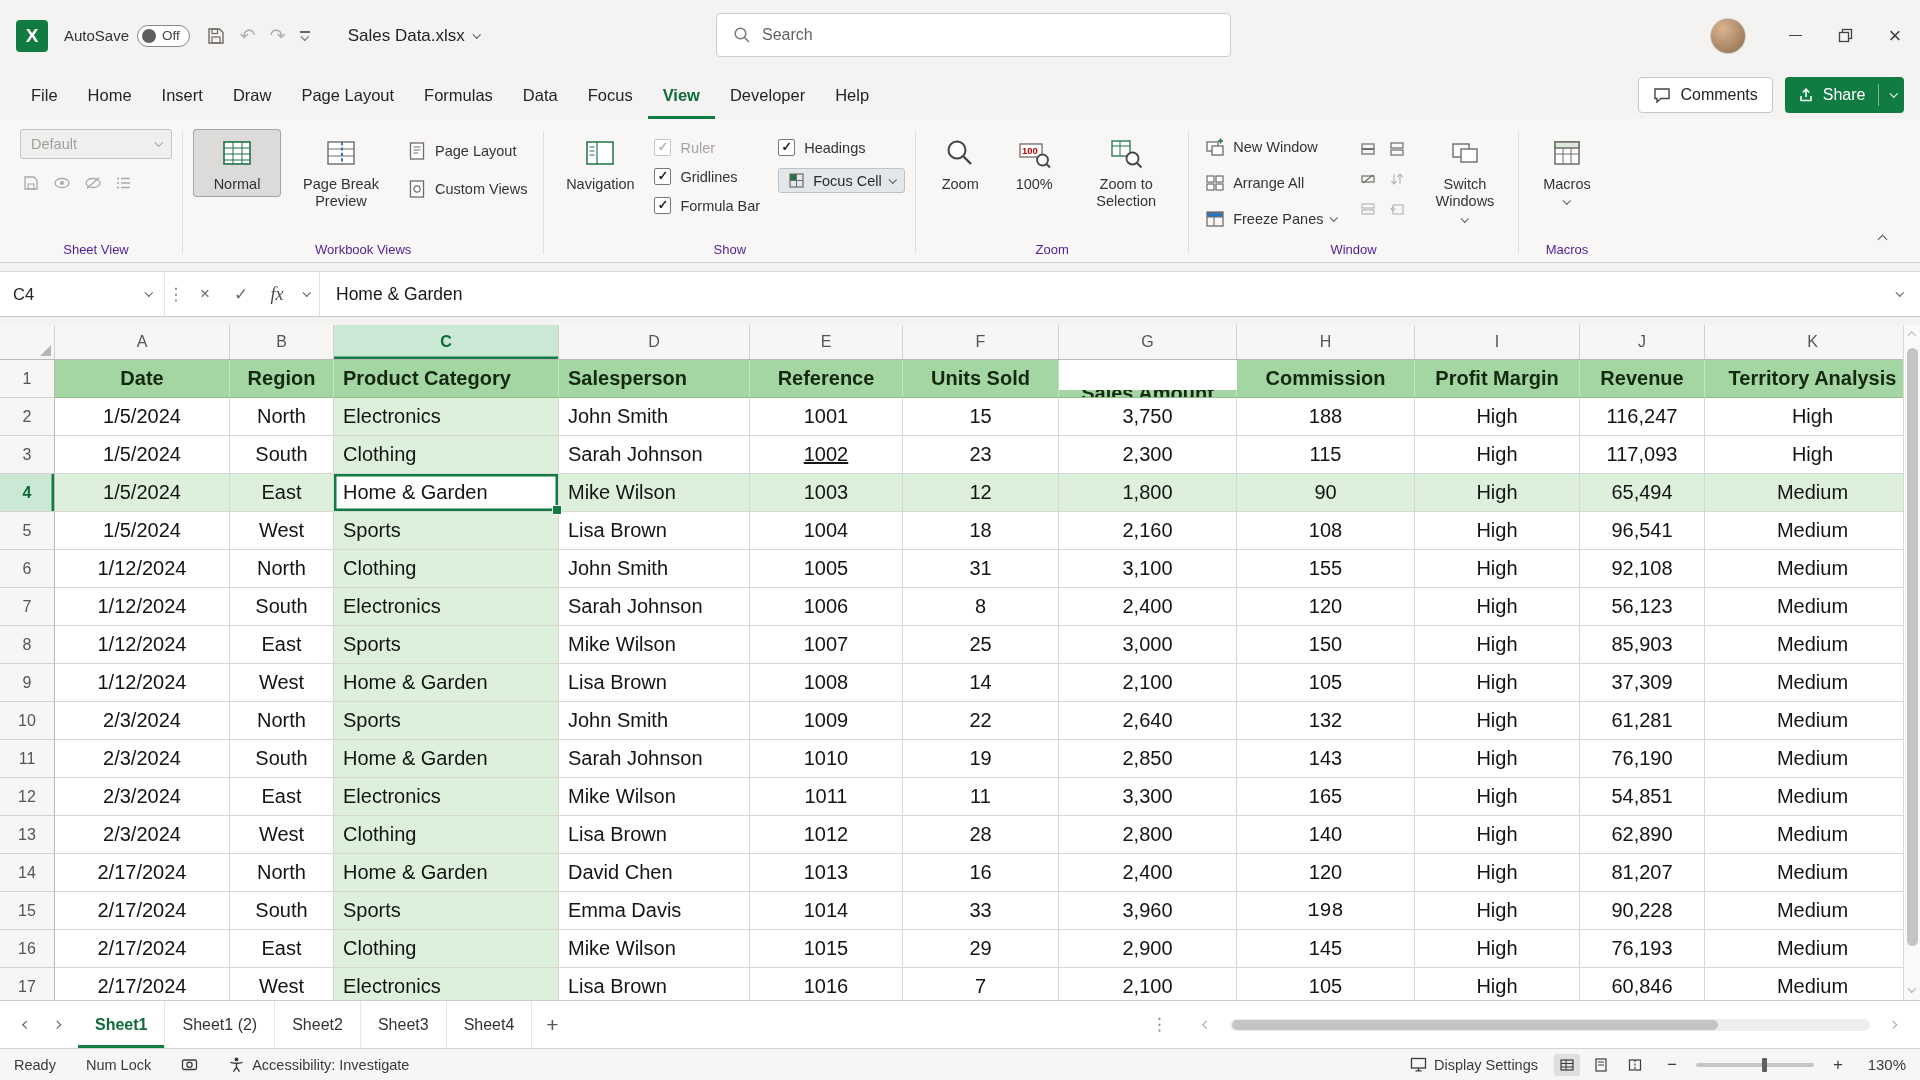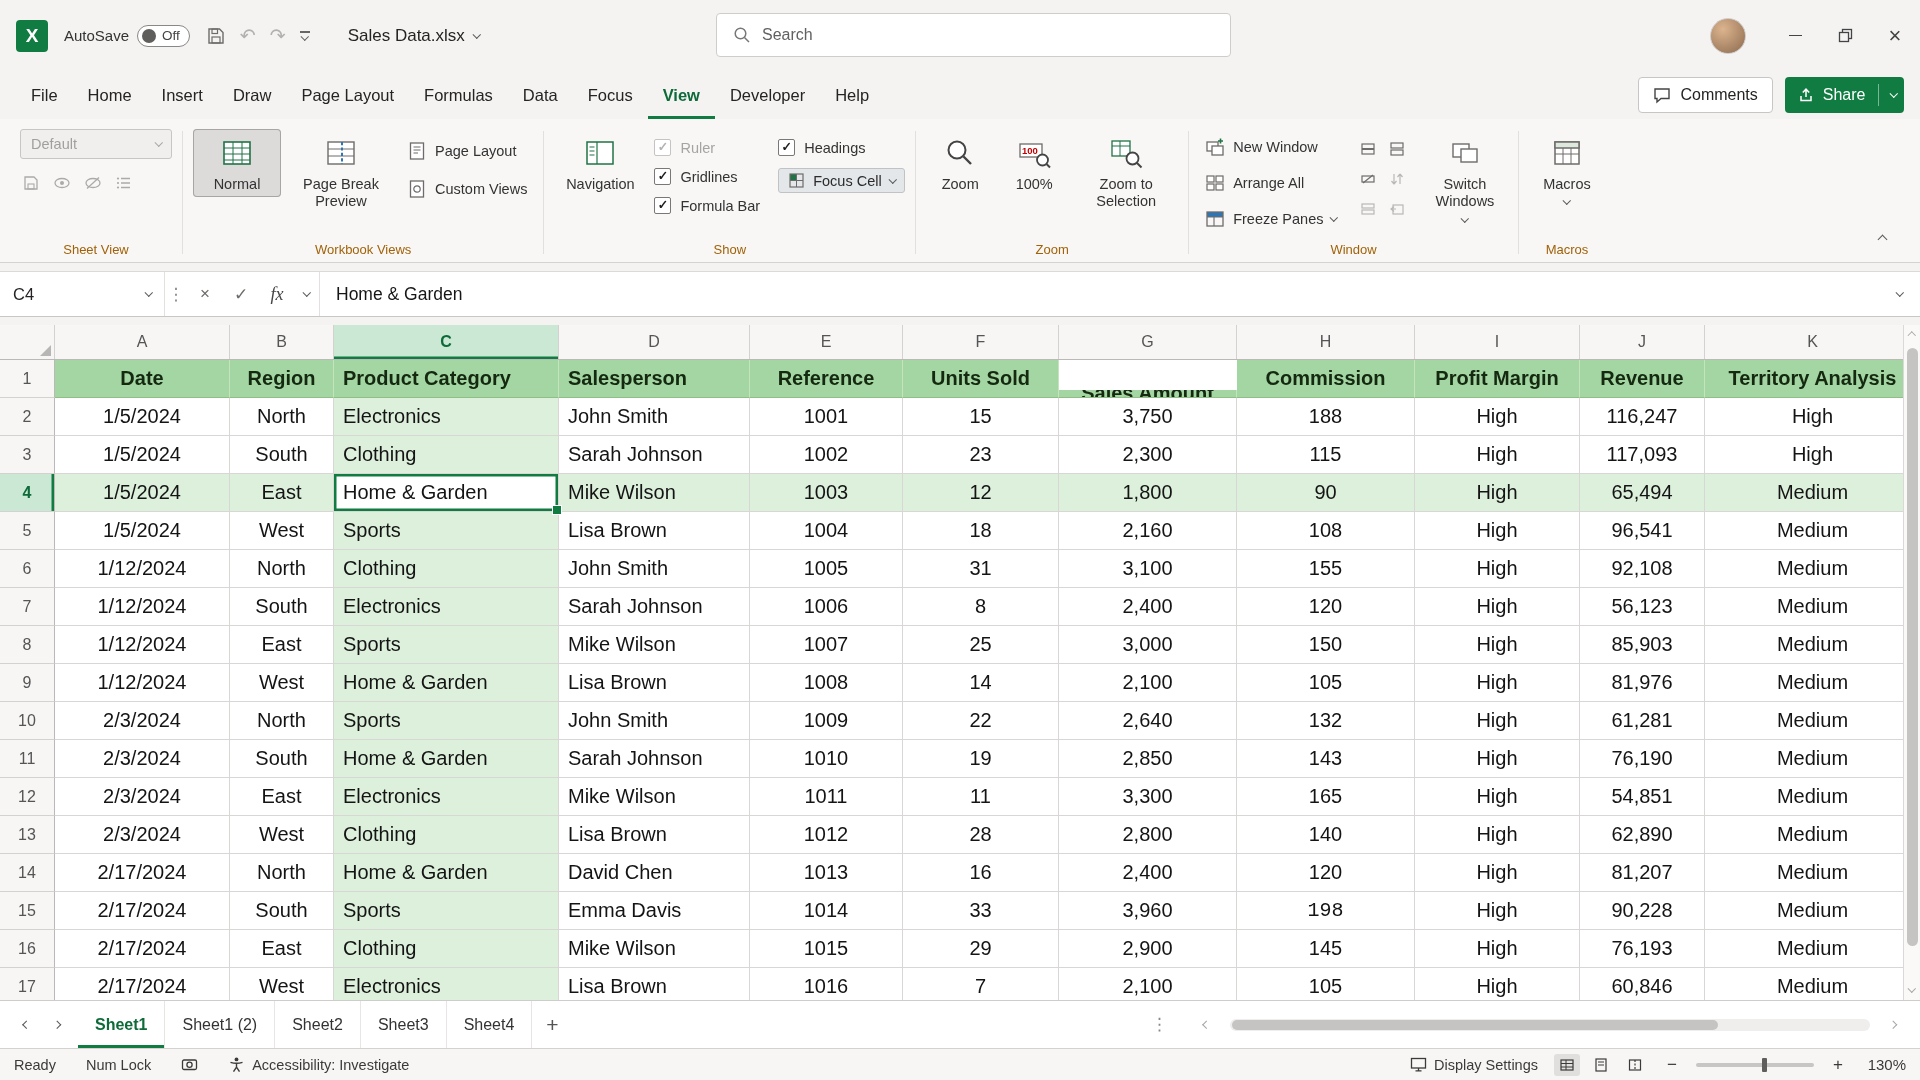--- a/index.html
+++ b/index.html
@@ -38,21 +38,21 @@
 .rtab{padding:0 15px;display:flex;align-items:center;font-size:16.5px;color:#252423;height:100%}
 .rtab.active{color:var(--accent_dark);font-weight:700;box-shadow:inset 0 -3px 0 var(--accent)}
 .tabright{margin-left:auto;display:flex;gap:12px;align-items:center}
 .commentsbtn{height:36px;border:1px solid #C8C6C4;border-radius:4px;background:#fff;display:flex;align-items:center;gap:9px;padding:0 14px;font-size:16px;color:#252423}
 .sharebtn{height:36px;border-radius:4px;background:var(--accent);color:#fff;display:flex;align-items:center;padding:0 8px 0 13px;font-size:16px;gap:9px}
 .share-div{width:1px;height:22px;background:rgba(255,255,255,.45);margin:0 3px}
 
 .ribbon{height:144px;background:#F8F7F6;border-bottom:1px solid #D5D3D1;display:flex;padding:4px 10px 0;position:relative}
 .grp{display:flex;flex-direction:column}
 .grp-body{display:flex;align-items:flex-start;gap:8px;padding:6px 10px 0;flex:1}
-.grp-label{height:26px;display:flex;align-items:center;justify-content:center;font-size:13px;color:#a16207;gap:6px}
+.grp-label{height:26px;display:flex;align-items:center;justify-content:center;font-size:13px;color:#4c1d95;gap:6px}
 .gsep{width:1px;background:#E2E0DE;margin:8px 0}
 .bigbtn{display:flex;flex-direction:column;align-items:center;gap:6px;padding:7px 7px 4px;font-size:14.5px;color:#333;text-align:center;line-height:1.2;border-radius:4px}
 .bigbtn.sel{background:#DDDBDA;box-shadow:inset 0 0 0 1px #A8A6A4}
 .smbtn{display:flex;align-items:center;gap:8px;font-size:14.5px;color:#333;padding:4px 6px;border-radius:3px;white-space:nowrap}
 .cb{display:flex;align-items:center;gap:9px;font-size:14.5px;color:#333;white-space:nowrap}
 .cbbox{width:17px;height:17px;border:1.4px solid #7A7876;border-radius:2px;background:#fff;display:flex;align-items:center;justify-content:center;font-size:12.5px;color:#1b1b1b;font-weight:700;line-height:1}
 .cb.dis{color:#A6A4A2}
 .cb.dis .cbbox{border-color:#C6C4C2;color:#B4B2B0}
 .showcol{display:flex;flex-direction:column;gap:12px;padding-top:10px}
 .focuscell{display:flex;align-items:center;gap:8px;background:#E3E7EA;border:1px solid #BFC3C6;border-radius:3px;padding:3px 9px;font-size:14.5px;color:#2b2b2b}
@@ -516,21 +516,21 @@
             <div class="gcell a-center" style="width: 165px;">High</div>
             <div class="gcell a-center" style="width: 125px;">116,247</div>
             <div class="gcell a-center" style="width: 216px;">High</div>
           </div>
           <div class="grow">
             <div class="rowhdr" style="width: 55px;">3</div>
             <div class="gcell a-center" style="width: 175px;">1/5/2024</div>
             <div class="gcell a-center" style="width: 104px;">South</div>
             <div class="gcell a-left tint" style="width: 225px;">Clothing</div>
             <div class="gcell a-left" style="width: 191px;">Sarah Johnson</div>
-            <div class="gcell a-center" style="width: 153px;">1002</div>
+            <div class="gcell a-center" style="width: 153px; text-decoration: underline;">1002</div>
             <div class="gcell a-center" style="width: 156px;">23</div>
             <div class="gcell a-center" style="width: 178px;">2,300</div>
             <div class="gcell a-center" style="width: 178px;">115</div>
             <div class="gcell a-center" style="width: 165px;">High</div>
             <div class="gcell a-center" style="width: 125px;">117,093</div>
             <div class="gcell a-center" style="width: 216px;">High</div>
           </div>
           <div class="grow">
             <div class="rowhdr sel" style="width: 55px;">4</div>
             <div class="gcell a-center tint" style="width: 175px;">1/5/2024</div>
@@ -605,21 +605,21 @@
             <div class="rowhdr" style="width: 55px;">9</div>
             <div class="gcell a-center" style="width: 175px;">1/12/2024</div>
             <div class="gcell a-center" style="width: 104px;">West</div>
             <div class="gcell a-left tint" style="width: 225px;">Home &amp; Garden</div>
             <div class="gcell a-left" style="width: 191px;">Lisa Brown</div>
             <div class="gcell a-center" style="width: 153px;">1008</div>
             <div class="gcell a-center" style="width: 156px;">14</div>
             <div class="gcell a-center" style="width: 178px;">2,100</div>
             <div class="gcell a-center" style="width: 178px;">105</div>
             <div class="gcell a-center" style="width: 165px;">High</div>
-            <div class="gcell a-center" style="width: 125px;">81,976</div>
+            <div class="gcell a-center" style="width: 125px;">37,309</div>
             <div class="gcell a-center" style="width: 216px;">Medium</div>
           </div>
           <div class="grow">
             <div class="rowhdr" style="width: 55px;">10</div>
             <div class="gcell a-center" style="width: 175px;">2/3/2024</div>
             <div class="gcell a-center" style="width: 104px;">North</div>
             <div class="gcell a-left tint" style="width: 225px;">Sports</div>
             <div class="gcell a-left" style="width: 191px;">John Smith</div>
             <div class="gcell a-center" style="width: 153px;">1009</div>
             <div class="gcell a-center" style="width: 156px;">22</div>

